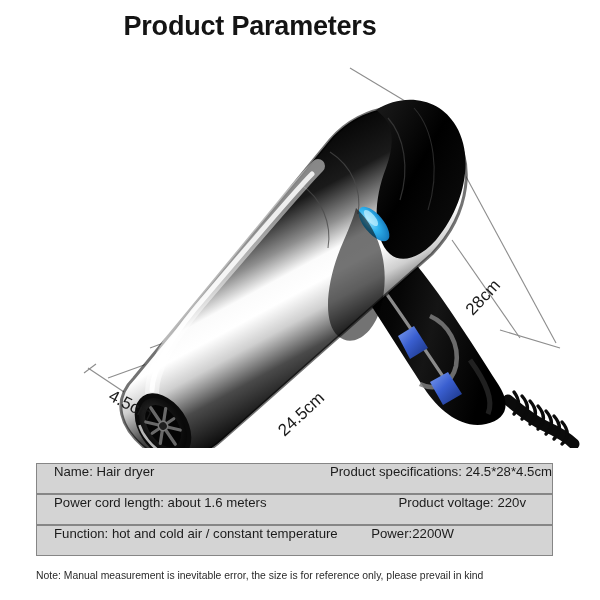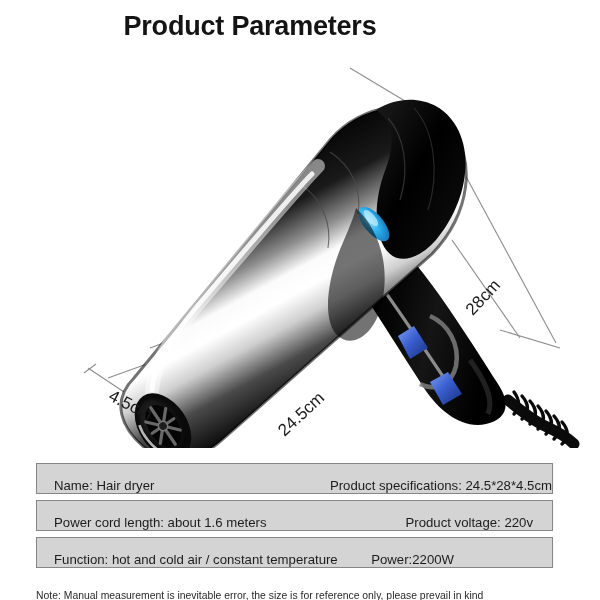--- a/index.html
+++ b/index.html
@@ -21,43 +21,42 @@
     font-family:"Liberation Sans", sans-serif;
   }
 
   
   .photo-stage{position:absolute;left:0;top:48px;width:600px;height:400px;}
   .photo-stage svg{display:block;}
 
   
   .spec-table{position:absolute;left:36px;top:463px;width:517px;}
   .spec-row{
-    display:flex;align-items:flex-end;
+    display:flex;align-items:flex-start;
     height:31px;
     background:#d4d4d4;
     border:1.6px solid #868686;
     box-sizing:border-box;
-    margin-bottom:6px;
+    margin-bottom:0;
   }
   .cell{
     font-size:13.2px;color:#1c1c1c;
     font-family:"Liberation Sans", sans-serif;
     white-space:nowrap;
   }
   .cell-left{padding-left:17px;}
-  .cell-right{margin-left:auto;padding-right:19px;}
+  .cell-right{margin-left:auto;padding-right:26px;}
   .r1 .cell-right{padding-right:0;}
   .r3 .cell-right{padding-right:98px;}
 
   .table-note{
     position:absolute;left:36px;top:570px;width:540px;
     font-size:10.4px;color:#2a2a2a;
     font-family:"Liberation Sans", sans-serif;
     white-space:nowrap;
-    margin-top:20px;
   }
 </style>
 </head>
 <body>
 
 <div id="page">
 
   <div class="page-title">Product Parameters</div>
 
   <div class="photo-stage">

